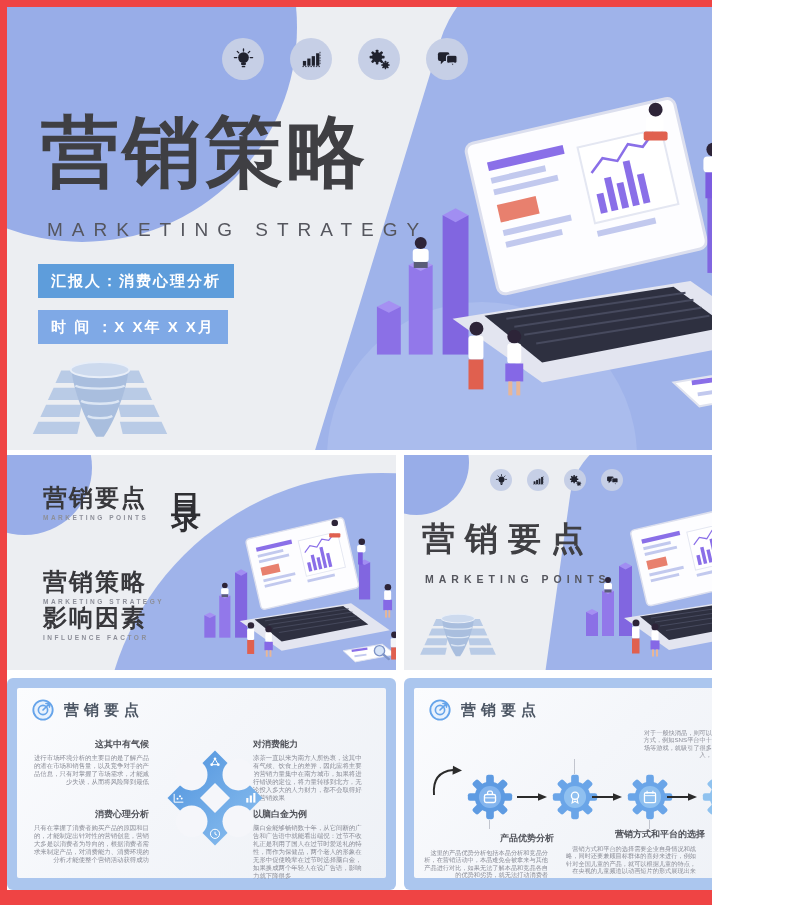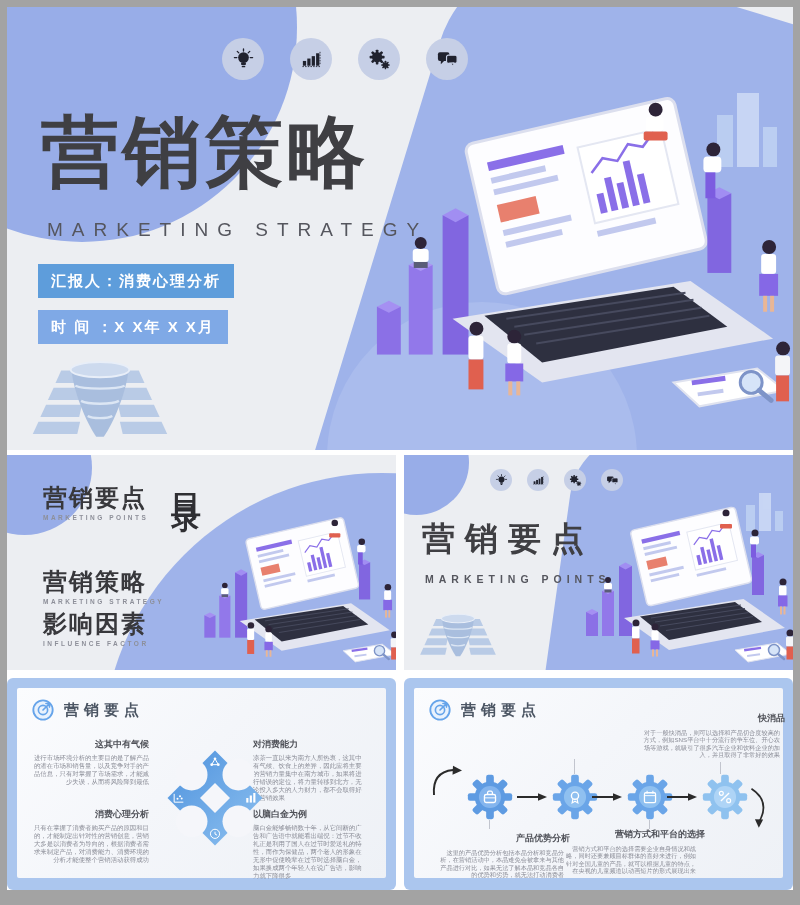--- a/index.html
+++ b/index.html
@@ -1,18 +1,18 @@
 <!DOCTYPE html>
 <html><head>
 <meta charset="utf-8">
 <style>
   *{margin:0;padding:0;box-sizing:border-box}
   html,body{background:#fff}
   body{font-family:"Liberation Sans","DejaVu Sans",sans-serif;-webkit-font-smoothing:antialiased}
-  .frame{position:relative;width:800px;height:905px;background:#a3a3a3;overflow:hidden}
+  .frame{position:relative;width:712px;height:905px;background:#ef4444;overflow:hidden}
   .canvas{position:absolute;left:7px;top:7px;width:786px;height:883px;background:#fff}
   .slide{position:absolute;overflow:hidden;background:#eceef2}
   .s1{left:0;top:0;width:786px;height:443px}
   .s2{left:0;top:448px;width:389px;height:215px}
   .s3{left:397px;top:448px;width:389px;height:215px}
   .s4{left:0;top:671px;width:389px;height:212px;background:#abc6ee;border-radius:6px}
   .s5{left:397px;top:671px;width:389px;height:212px;background:#abc6ee;border-radius:6px}
   .abs{position:absolute}
   .blob{position:absolute;border-radius:50%}
   .iconrow{display:flex;align-items:center}
@@ -230,21 +230,21 @@
       <div class="blob" style="left:95px;top:18px;width:560px;height:560px;background:#9fb3ea"></div>
       <div class="blob" style="left:-50px;top:-55px;width:135px;height:135px;background:#98ade8"></div>
       <div class="toc-item" style="top:31px">
         <div class="toc-cn">营销要点</div>
         <div class="toc-en">MARKETING POINTS</div>
       </div>
       <div class="toc-item" style="top:115px">
         <div class="toc-cn">营销策略</div>
         <div class="toc-en">MARKETING STRATEGY</div>
       </div>
-      <div class="toc-item" style="top:157px">
+      <div class="toc-item" style="top:151px">
         <div class="toc-cn">影响因素</div>
         <div class="toc-en">INFLUENCE FACTOR</div>
       </div>
       <div class="toc-title" style="left:158px;top:14px">目录</div>
       <svg class="abs" style="left:188px;top:58px;width:205px;height:158px">
           <use href="#sym-illu"></use>
         </svg>
     </section>
 
     <section class="slide s3">
@@ -407,21 +407,21 @@
             <polygon points="23,1.8 32,6.6 22.5,10.8" fill="#2b2b2b"></polygon>
         </svg>
         <svg class="abs" viewBox="0 0 30 50" style="left:334px;top:94px;width:26px;height:50px">
           <path d="M4,4 Q26,18 13,42" fill="none" stroke="#2b2b2b" stroke-width="2"></path>
             <polygon points="8,39 12.5,49 17.5,39.5" fill="#2b2b2b"></polygon>
         </svg>
 
         <div class="conn" style="left:75px;top:132px;height:9px"></div>
         <div class="conn" style="left:235px;top:132px;height:9px"></div>
 
-        <div class="flow-blk" style="left:16px;top:144px;width:140px">
+        <div class="flow-blk" style="left:0px;top:144px;width:140px">
           <h4>产品优势分析</h4>
           <p style="width:128px">这里的产品优势分析包括本品分析和竞品分析，在营销活动中，本品难免会被拿来与其他产品进行对比，如果无法了解本品和竞品各自的优势和劣势，就无法打动消费者</p>
         </div>
         <div class="flow-blk" style="left:141px;top:140px;width:150px">
           <h4>营销方式和平台的选择</h4>
           <p style="width:132px">营销方式和平台的选择需要企业自身情况和战略，同时还要兼顾目标群体的喜好来进行，例如针对全国儿童的产品，就可以根据儿童的特点，在央视的儿童频道以动画短片的形式展现出来</p>
         </div>
       </div>
     </section>
 

